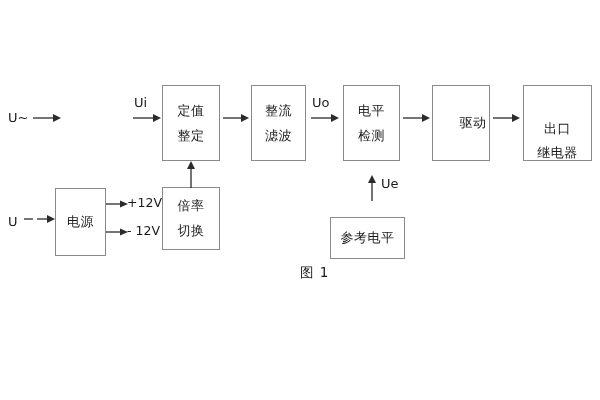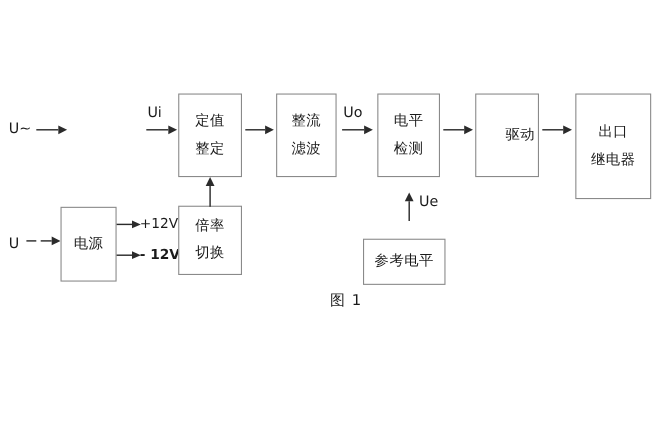--- a/index.html
+++ b/index.html
@@ -126,21 +126,21 @@
 
   <div class="block single" style="left:432px; top:85px; width:58px; height:76px;padding-left:24px;">
     <span class="line">驱动</span>
   </div>
 
   <svg class="conn" style="left:493px; top:113px; width:27px; height:10px;">
     <line x1="0" y1="5" x2="19" y2="5"></line>
     <polygon points="19,1 27,5 19,9"></polygon>
   </svg>
 
-  <div class="block" style="left:523px; top:85px; width:69px; height:96px;">
+  <div class="block" style="left:523px; top:85px; width:69px; height:76px;justify-content:flex-end;">
     <span class="line">出口</span>
     <span class="line">继电器</span>
   </div>
 
   <div class="txt" style="left:8px; top:215px;">U</div>
 
   <svg class="conn" style="left:24px; top:213px; width:32px; height:12px;">
     <line x1="0" y1="6" x2="9" y2="6"></line>
     <line x1="13" y1="6" x2="23" y2="6"></line>
     <polygon points="23,2 31,6 23,10"></polygon>
@@ -153,21 +153,21 @@
   <svg class="conn" style="left:106px; top:199px; width:22px; height:10px;">
     <line x1="0" y1="5" x2="14" y2="5"></line>
     <polygon points="14,1.5 22,5 14,8.5"></polygon>
   </svg>
   <div class="txt small" style="left:127px; top:197px;">+12V</div>
 
   <svg class="conn" style="left:106px; top:227px; width:22px; height:10px;">
     <line x1="0" y1="5" x2="14" y2="5"></line>
     <polygon points="14,1.5 22,5 14,8.5"></polygon>
   </svg>
-  <div class="txt small" style="left:127px; top:225px;font-weight:bold;">- 12V</div>
+  <div class="txt small" style="left:127px; top:225px;">- 12V</div>
 
   <div class="block" style="left:162px; top:187px; width:58px; height:63px;align-items:center;">
     <span class="line">倍率</span>
     <span class="line">切换</span>
   </div>
 
   <svg class="conn" style="left:186px; top:161px; width:10px; height:27px;">
     <line x1="5" y1="27" x2="5" y2="8"></line>
     <polygon points="1,8 5,0 9,8"></polygon>
   </svg>

